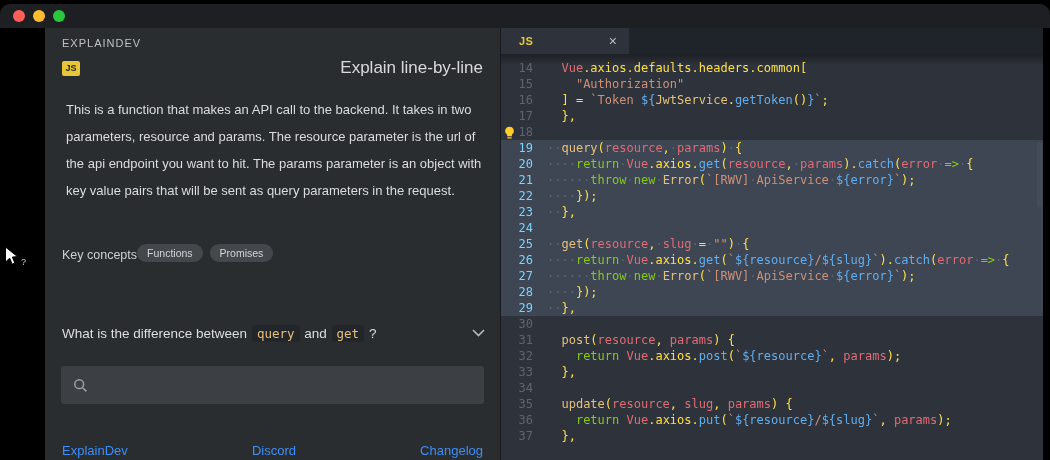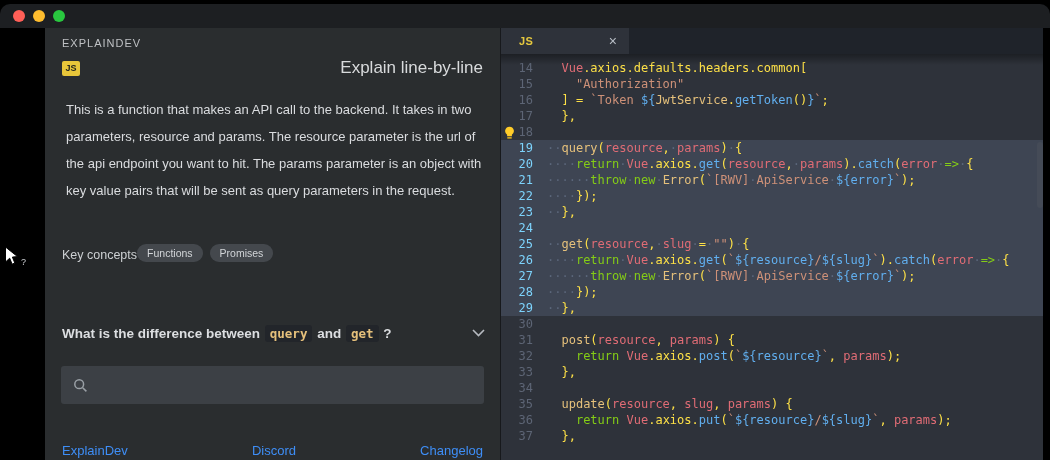--- a/index.html
+++ b/index.html
@@ -23,21 +23,21 @@
   .panel-header{position:absolute;left:17px;top:9px;font-size:11px;letter-spacing:1px;color:#bfc1c4;}
   .badge-row{position:absolute;left:17px;right:17px;top:31px;height:18px;display:flex;align-items:center;justify-content:space-between;}
   .js-badge{background:#e8c63a;color:#26271d;font-size:9px;font-weight:bold;width:18px;height:15px;display:flex;align-items:center;justify-content:center;border-radius:2px;}
   .mode{font-size:17px;color:#d8dadc;}
   .explanation{position:absolute;left:17px;right:13px;top:64px;margin:4px;font-size:13px;line-height:27px;color:#dadcdf;}
   .concepts-row{position:absolute;left:17px;right:14px;top:216px;display:flex;align-items:flex-end;flex-wrap:nowrap;}
   .concepts-label{font-size:12.5px;color:#cdd0d3;flex:none;}
   .pills{display:flex;gap:7px;align-items:center;}
   .pill{background:#44484d;color:#d2d5d8;font-size:10.5px;padding:3px 10px;border-radius:10px;white-space:nowrap;}
   .followup-label{position:absolute;left:17px;top:255px;font-size:13px;color:#d5d7da;}
-  .question-row{position:absolute;left:17px;right:15px;top:290px;height:30px;display:flex;align-items:center;justify-content:space-between;cursor:pointer;font-weight:bold;}
+  .question-row{position:absolute;left:17px;right:15px;top:290px;height:30px;display:flex;align-items:center;justify-content:space-between;cursor:pointer;}
   .q-text{font-size:13.5px;color:#dcdee1;}
   .q-code{font-family:"DejaVu Sans Mono","Liberation Mono",monospace;font-size:12.5px;color:#e5c07b;background:#22252a;border-radius:3px;padding:1px 5px;margin:0 1px;}
   .searchbox{position:absolute;left:16px;right:16px;top:338px;height:38px;background:#3c4045;border-radius:3px;display:flex;align-items:center;padding:0 12px;gap:9px;}
   .searchbox input{flex:1;background:transparent;border:none;outline:none;color:#e3e5e8;font-size:13.5px;font-family:"Liberation Sans",sans-serif;}
   .searchbox input::placeholder{color:#999fa8;}
   .panel-footer{position:absolute;left:17px;right:17px;top:415px;display:flex;justify-content:space-between;align-items:center;}
   .panel-footer a{color:#3e8ef7;font-size:13px;text-decoration:none;cursor:pointer;}
 
   
   .editor{flex:1;margin-right:7px;background:#2e323a;display:flex;flex-direction:column;border-left:1px solid #17191c;min-width:0;}

